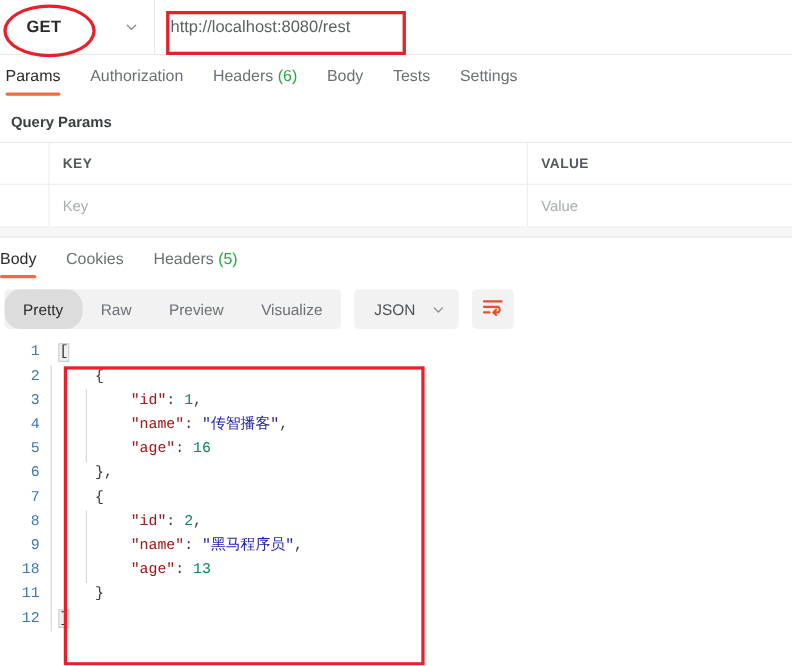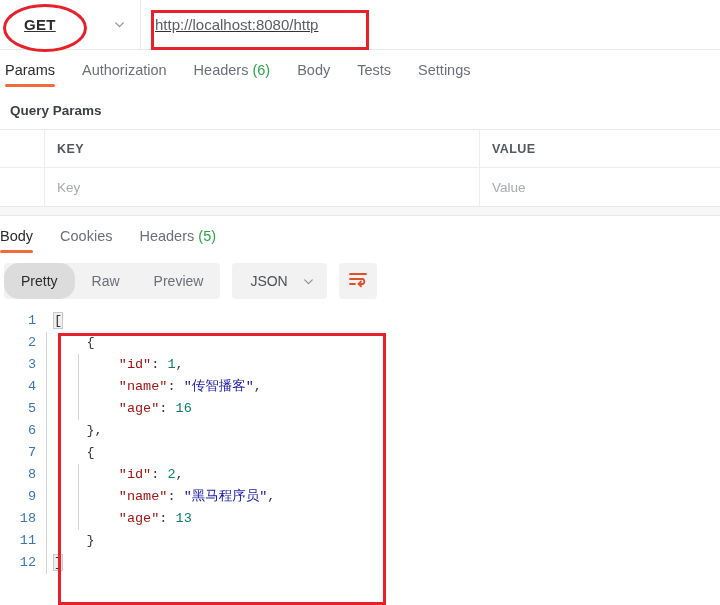--- a/index.html
+++ b/index.html
@@ -17,21 +17,20 @@
   }
 
   
   .urlbar {
     position: relative;
     height: 50px;
     border-bottom: 1px solid #e8e8e8;
     box-sizing: border-box;
     display: flex;
     align-items: center;
-    text-decoration: underline;
   }
   .method-box {
     width: 141px;
     height: 49px;
     box-sizing: border-box;
     border-right: 1px solid #e8e8e8;
     display: flex;
     align-items: center;
     justify-content: space-between;
     padding: 0 14px 0 24px;
@@ -269,21 +268,21 @@
 <div class="urlbar">
   <div class="method-box">
     <span class="method-label">GET</span>
     <span class="chevron">
       <svg viewBox="0 0 24 24" fill="none" stroke="currentColor" stroke-width="2.2" stroke-linecap="round" stroke-linejoin="round">
           <polyline points="5 9 12 16 19 9"></polyline>
         </svg>
     </span>
   </div>
   <div class="url-input-wrap">
-    <span class="url-text">http://localhost:8080/http</span>
+    <span class="url-text">http://localhost:8080/rest</span>
   </div>
 </div>
 
 <div class="req-tabs">
   <div class="tab active">
     <span>Params</span>
   </div>
   <div class="tab">
     <span>Authorization</span>
   </div>
@@ -343,20 +342,23 @@
 <div class="fmt-bar">
   <div class="seg-group">
     <div class="seg active">
       <span>Pretty</span>
     </div>
     <div class="seg">
       <span>Raw</span>
     </div>
     <div class="seg">
       <span>Preview</span>
+    </div>
+    <div class="seg">
+      <span>Visualize</span>
     </div>
   </div>
 
   <div class="json-select">
     <span class="lbl">JSON</span>
     <span class="chevron">
       <svg viewBox="0 0 24 24" fill="none" stroke="currentColor" stroke-width="2.2" stroke-linecap="round" stroke-linejoin="round">
           <polyline points="5 9 12 16 19 9"></polyline>
         </svg>
     </span>

